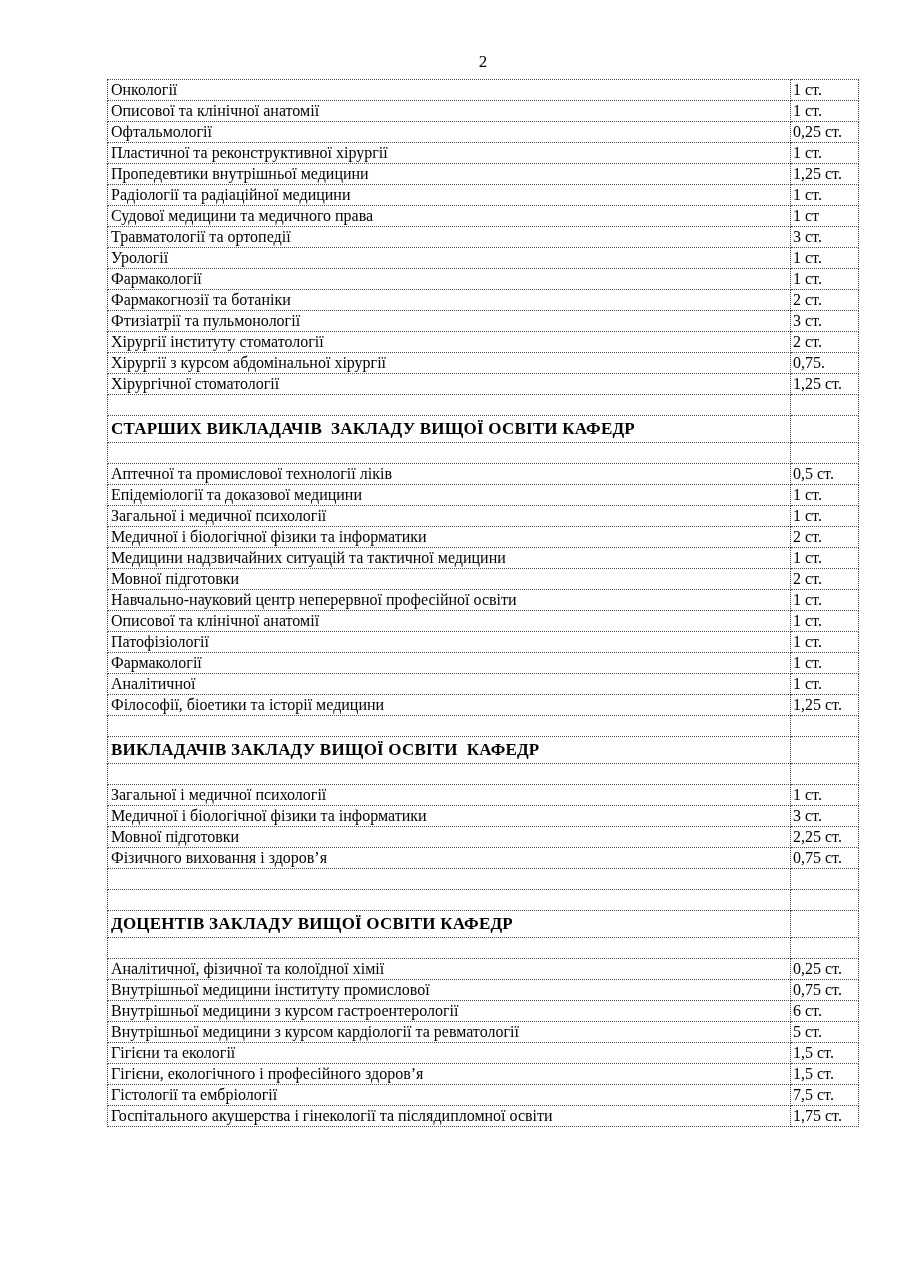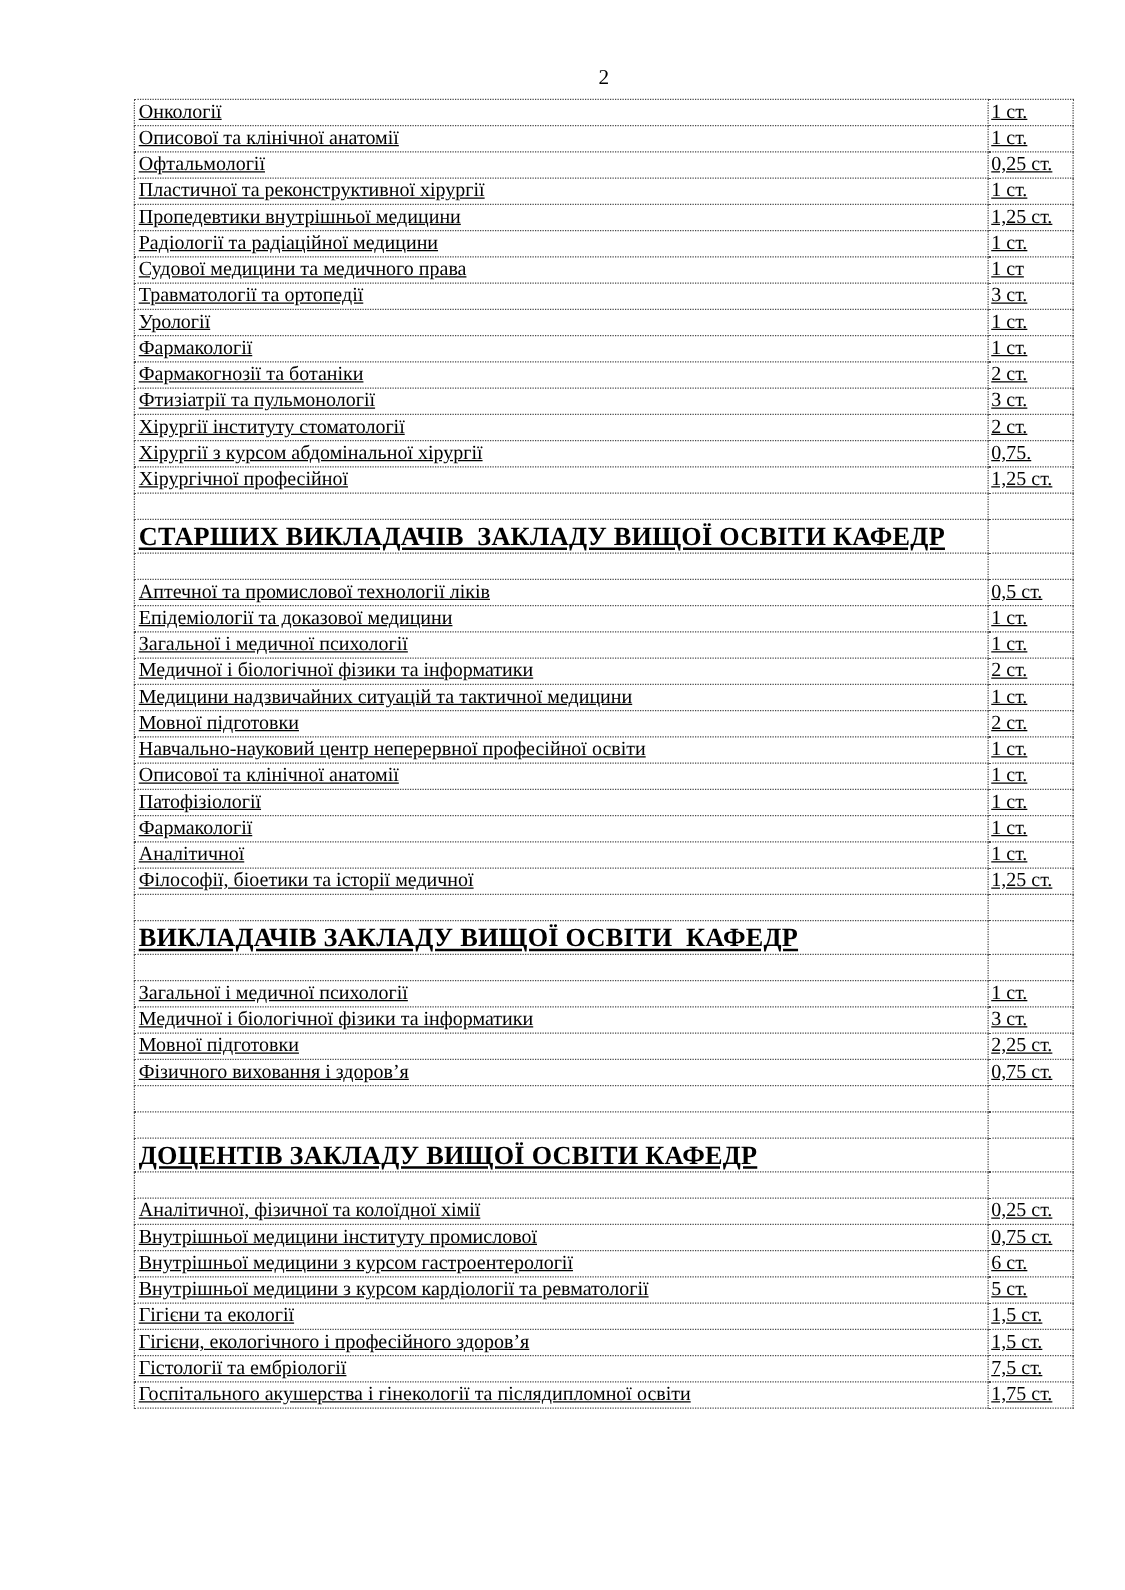--- a/index.html
+++ b/index.html
@@ -24,42 +24,41 @@
     font-size: 17px;
     line-height: 20px;
   }
   table.staffing {
     position: absolute;
     top: 79px;
     left: 107px;
     width: 752px;
     border-collapse: collapse;
     table-layout: fixed;
-    text-decoration: underline;
   }
   table.staffing td {
     border: 1px dotted #4a4a4a;
     padding: 0 3px;
     font-size: 16px;
     line-height: 20px;
     height: 20px;
     vertical-align: middle;
     overflow: hidden;
     white-space: nowrap;
   }
   table.staffing td.value-cell {
     width: 64px;
     padding: 0 1px 0 2px;
   }
   table.staffing tr.header td {
     height: 26px;
   }
   table.staffing tr.header td.name-cell {
     font-weight: bold;
-    font-size: 21px;
+    font-size: 17px;
     white-space: pre-wrap;
     letter-spacing: 0.2px;
   }
   table.staffing tr.blank td {
     height: 20px;
   }
 </style>
 </head>
 <body>
 
@@ -118,21 +117,21 @@
         </tr>
         <tr class="item">
           <td class="name-cell">Хірургії інституту стоматології</td>
           <td class="value-cell">2 ст.</td>
         </tr>
         <tr class="item">
           <td class="name-cell">Хірургії з курсом абдомінальної хірургії</td>
           <td class="value-cell">0,75.</td>
         </tr>
         <tr class="item">
-          <td class="name-cell">Хірургічної професійної</td>
+          <td class="name-cell">Хірургічної стоматології</td>
           <td class="value-cell">1,25 ст.</td>
         </tr>
         <tr class="blank">
           <td class="name-cell"></td>
           <td class="value-cell"></td>
         </tr>
         <tr class="header">
           <td class="name-cell">СТАРШИХ ВИКЛАДАЧІВ  ЗАКЛАДУ ВИЩОЇ ОСВІТИ КАФЕДР</td>
           <td class="value-cell"></td>
         </tr>
@@ -178,21 +177,21 @@
         </tr>
         <tr class="item">
           <td class="name-cell">Фармакології</td>
           <td class="value-cell">1 ст.</td>
         </tr>
         <tr class="item">
           <td class="name-cell">Аналітичної</td>
           <td class="value-cell">1 ст.</td>
         </tr>
         <tr class="item">
-          <td class="name-cell">Філософії, біоетики та історії медичної</td>
+          <td class="name-cell">Філософії, біоетики та історії медицини</td>
           <td class="value-cell">1,25 ст.</td>
         </tr>
         <tr class="blank">
           <td class="name-cell"></td>
           <td class="value-cell"></td>
         </tr>
         <tr class="header">
           <td class="name-cell">ВИКЛАДАЧІВ ЗАКЛАДУ ВИЩОЇ ОСВІТИ  КАФЕДР</td>
           <td class="value-cell"></td>
         </tr>

